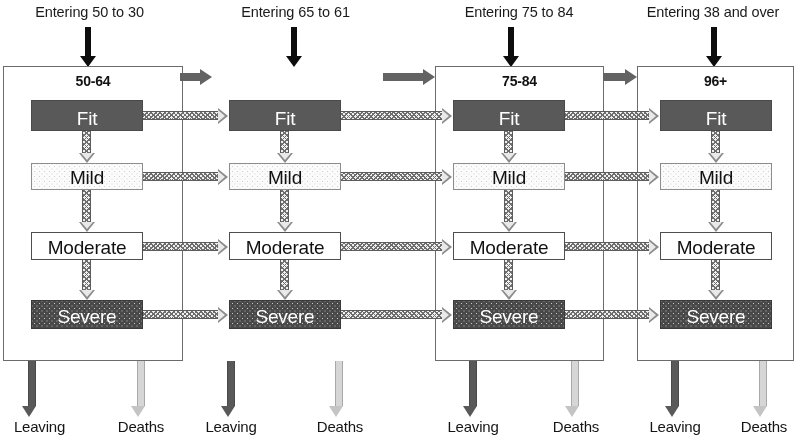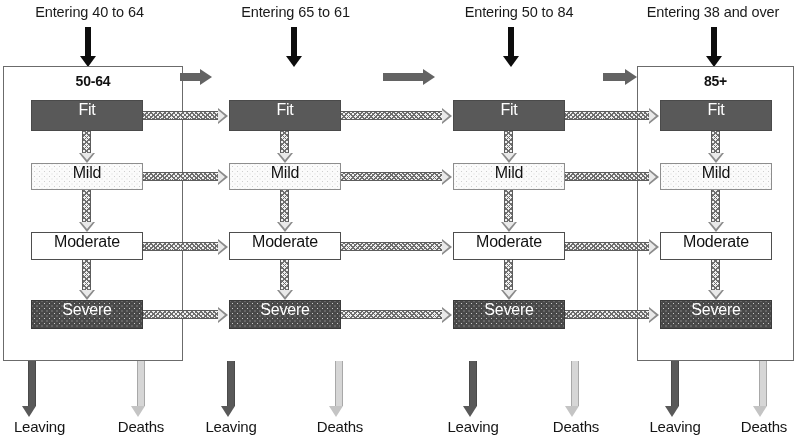--- a/index.html
+++ b/index.html
@@ -64,23 +64,23 @@
     font-weight: bold;
     color: #111;
     letter-spacing: -0.2px;
   }
 
   
   .state-box {
     position: absolute;
     box-sizing: border-box;
     display: flex;
-    align-items: flex-start;
+    align-items: flex-end;
     justify-content: center;
-    font-size: 16px;
+    font-size: 19px;
     color: #111;
     letter-spacing: -0.2px;
   }
   .state-fit {
     background: #595959;
     border: 1px solid #4a4a4a;
     color: #ffffff;
   }
   .state-mild {
     background: #fbfbfb;
@@ -208,23 +208,23 @@
     white-space: nowrap;
     text-align: center;
     letter-spacing: -0.2px;
   }
 </style>
 </head>
 <body>
 
 <div id="canvas">
 
-  <div class="entry-label" style="left:2px; top:4px; width:175px;">Entering 40 to 64</div>
+  <div class="entry-label" style="left:2px; top:4px; width:175px;">Entering 50 to 30</div>
   <div class="entry-label" style="left:208px; top:4px; width:175px;">Entering 65 to 61</div>
-  <div class="entry-label" style="left:434px; top:4px; width:170px;">Entering 50 to 84</div>
+  <div class="entry-label" style="left:434px; top:4px; width:170px;">Entering 75 to 84</div>
   <div class="entry-label" style="left:632px; top:4px; width:162px;">Entering 38 and over</div>
 
   <div class="black-arrow" style="left:83px; top:27px; height:40px;">
     <div class="shaft" style="height:29px;"></div>
     <div class="head" style="top:29px;"></div>
   </div>
   <div class="black-arrow" style="left:289px; top:27px; height:40px;">
     <div class="shaft" style="height:29px;"></div>
     <div class="head" style="top:29px;"></div>
   </div>
@@ -233,22 +233,25 @@
     <div class="head" style="top:29px;"></div>
   </div>
   <div class="black-arrow" style="left:709px; top:27px; height:40px;">
     <div class="shaft" style="height:29px;"></div>
     <div class="head" style="top:29px;"></div>
   </div>
 
   <div class="panel" style="left:3px; top:66px; width:180px; height:295px;">
     <div class="panel-title">50-64</div>
   </div>
+  <div class="panel" style="left:435px; top:66px; width:169px; height:295px;">
+    <div class="panel-title">75-84</div>
+  </div>
   <div class="panel" style="left:637px; top:66px; width:157px; height:295px;">
-    <div class="panel-title">85+</div>
+    <div class="panel-title">96+</div>
   </div>
 
   <div class="grey-arrow" style="position:absolute; left:180px; top:73px;">
     <div class="shaft" style="left:0; top:0; width:20px;"></div>
     <div class="head" style="left:20px; top:-4px;"></div>
   </div>
   <div class="grey-arrow" style="position:absolute; left:383px; top:73px;">
     <div class="shaft" style="left:0; top:0; width:40px;"></div>
     <div class="head" style="left:40px; top:-4px;"></div>
   </div>

